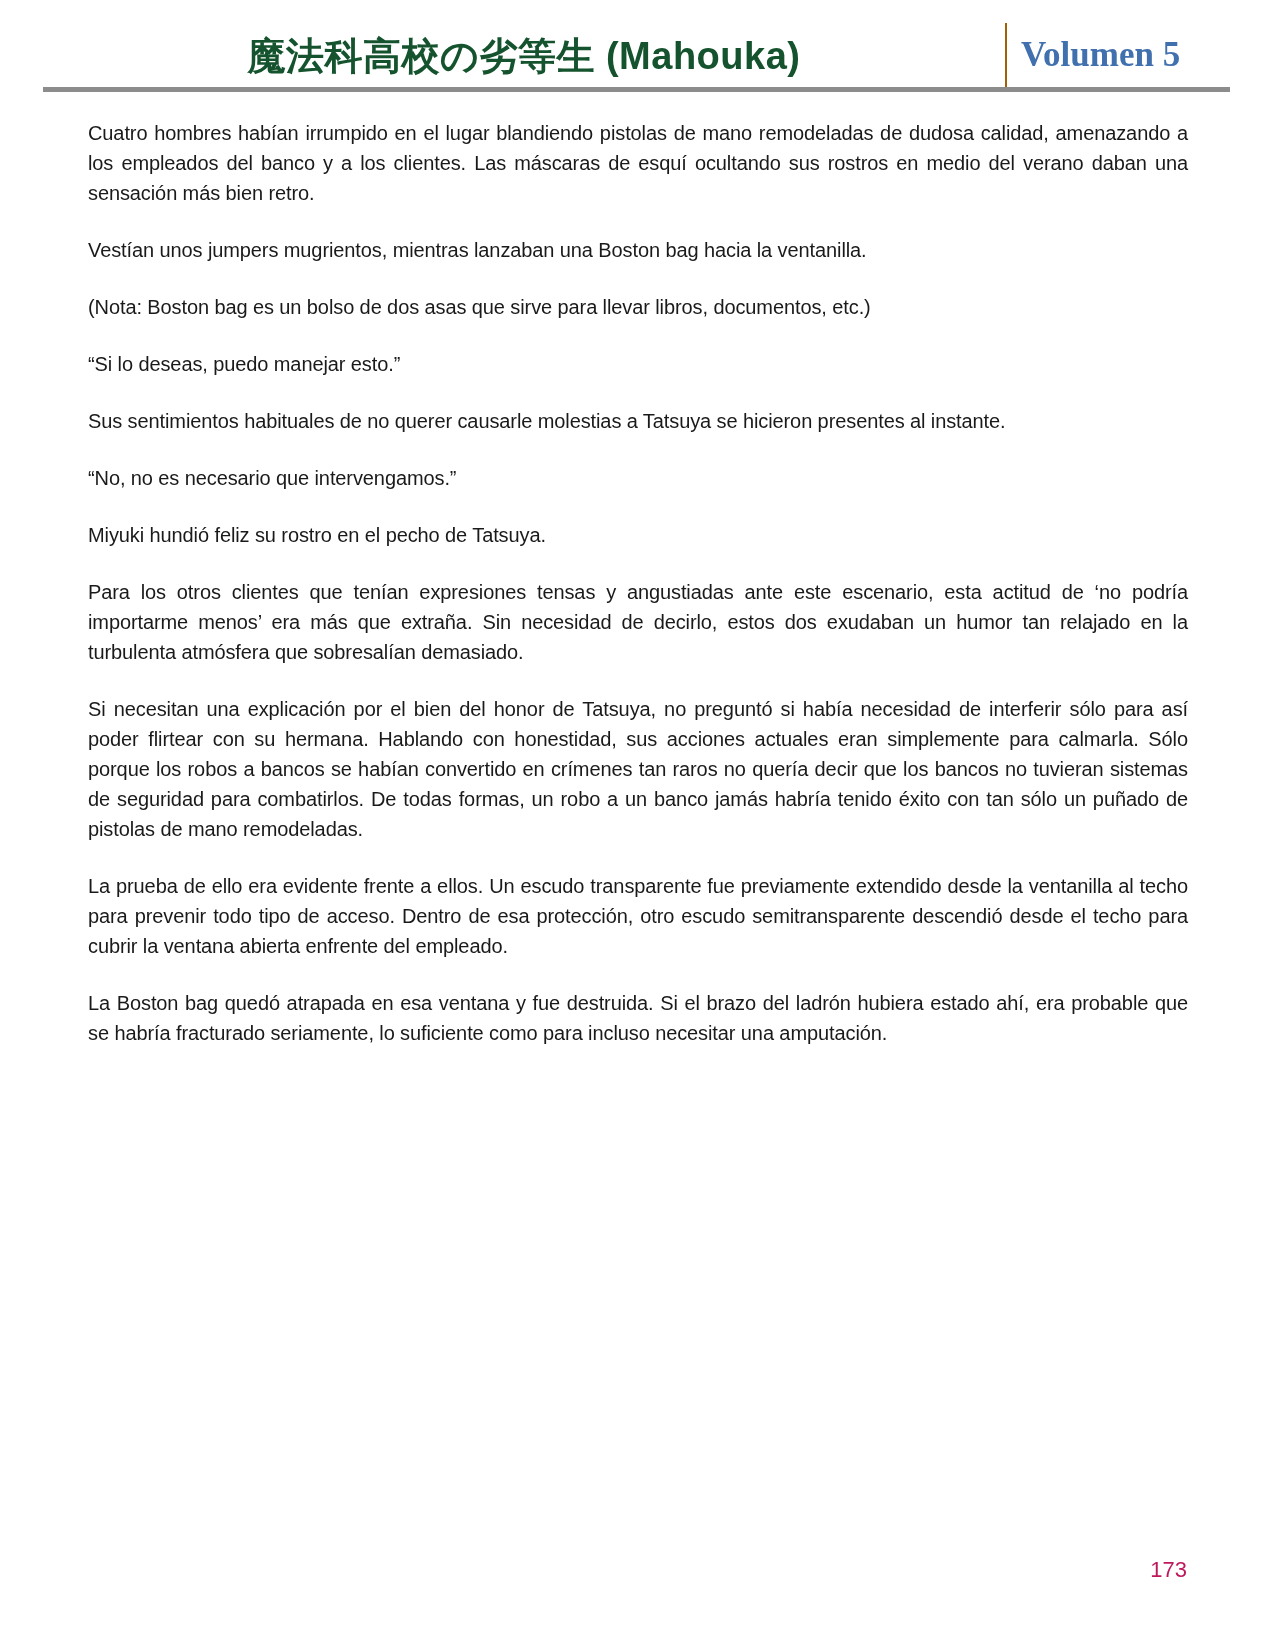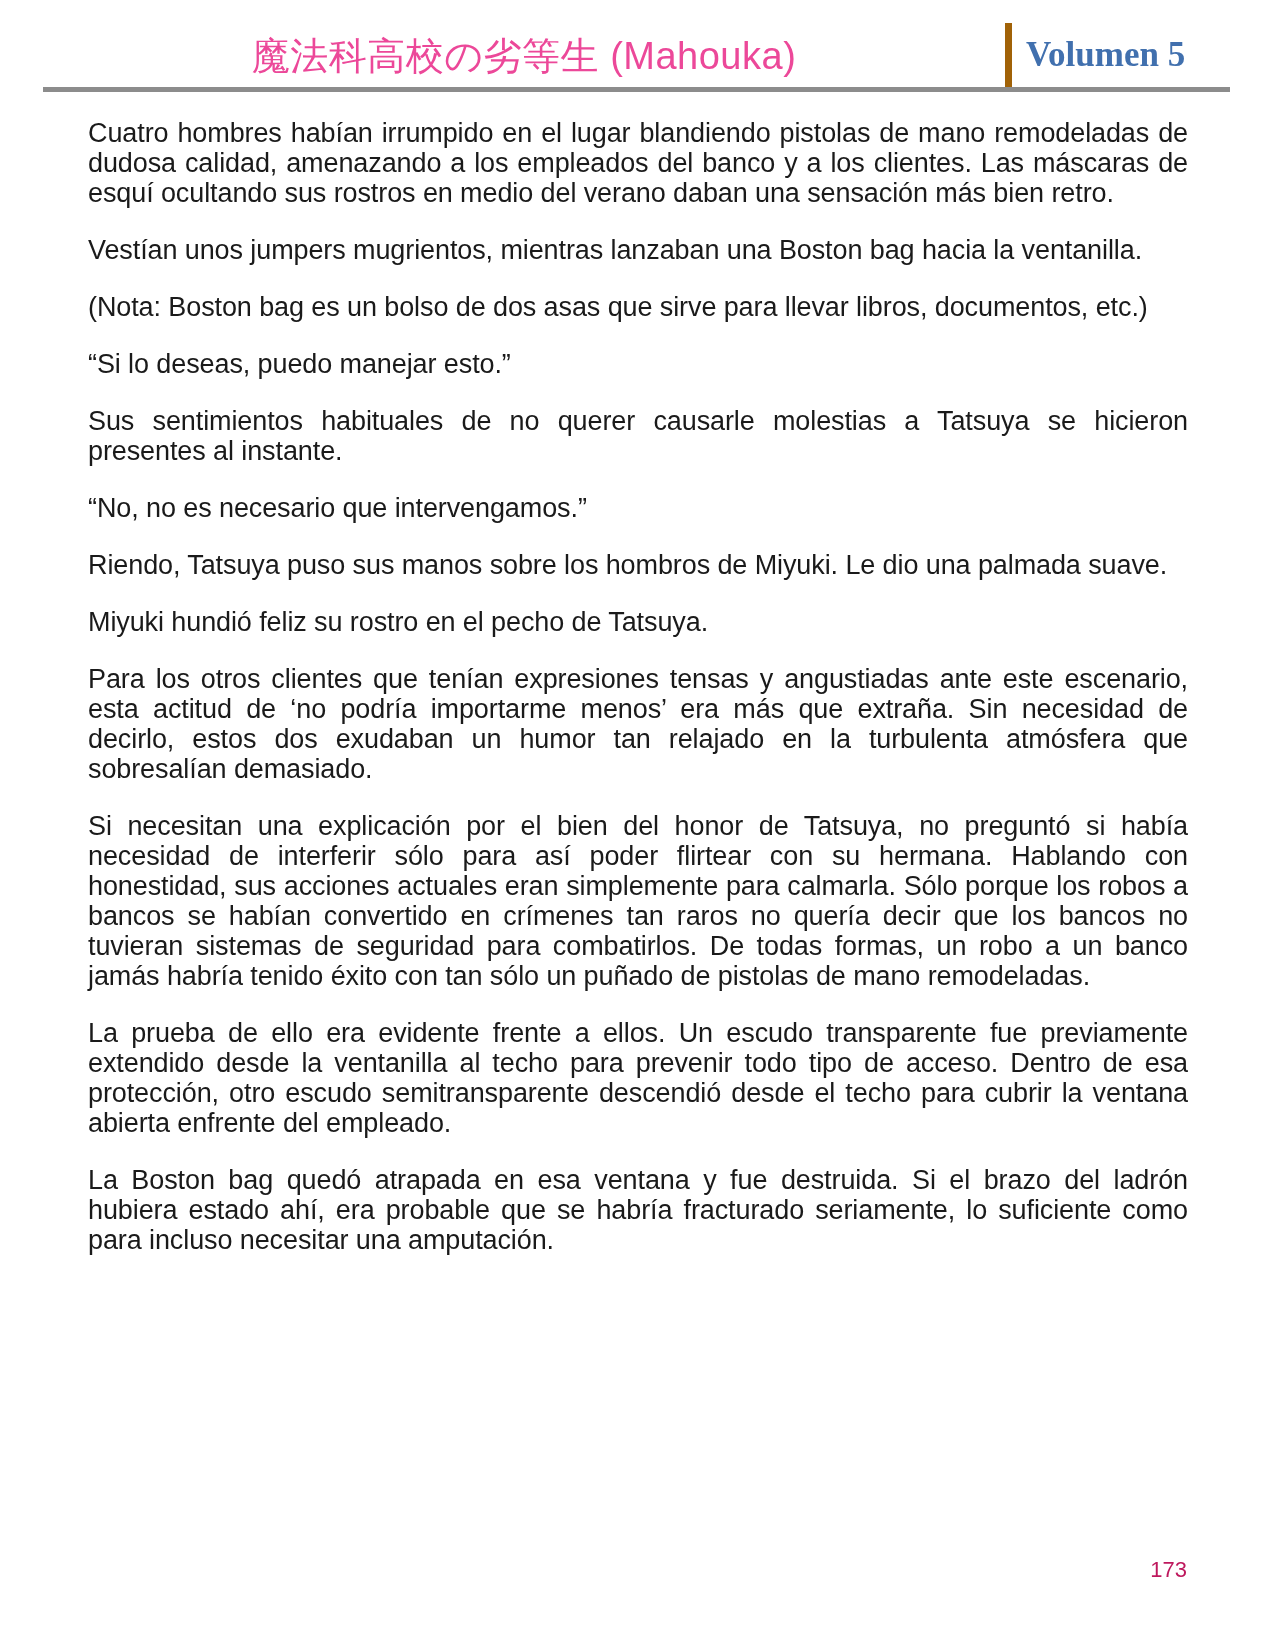--- a/index.html
+++ b/index.html
@@ -23,50 +23,50 @@
     display: flex;
     align-items: flex-end;
   }
   .header-left {
     flex: 1;
     text-align: center;
     padding-bottom: 5px;
   }
   .page-title {
     font-size: 38px;
-    font-weight: normal;
-    color: #ec4899;
+    font-weight: bold;
+    color: #14532d;
     letter-spacing: 0.5px;
     white-space: nowrap;
   }
   .header-right {
     width: 225px;
     height: 64px;
     box-sizing: border-box;
-    border-left: 7px solid #a16207;
+    border-left: 2px solid #a16207;
     display: flex;
     align-items: center;
     padding-left: 14px;
   }
   .volume-label {
     font-family: "Liberation Serif", serif;
     font-weight: bold;
     font-size: 35px;
     color: #4170ae;
     white-space: nowrap;
   }
   .content {
     position: absolute;
     left: 88px;
     top: 118px;
     width: 1100px;
   }
   .content p {
     margin: 0 0 27px 0;
-    font-size: 27px;
+    font-size: 20px;
     line-height: 30px;
     text-align: justify;
     letter-spacing: -0.1px;
     color: #1a1a1a;
   }
   .page-number {
     position: absolute;
     right: 88px;
     top: 1557px;
     font-size: 22px;
@@ -87,21 +87,20 @@
     </div>
   </div>
 
   <div class="content">
     <p>Cuatro hombres habían irrumpido en el lugar blandiendo pistolas de mano remodeladas de dudosa calidad, amenazando a los empleados del banco y a los clientes. Las máscaras de esquí ocultando sus rostros en medio del verano daban una sensación más bien retro.</p>
     <p>Vestían unos jumpers mugrientos, mientras lanzaban una Boston bag hacia la ventanilla.</p>
     <p>(Nota: Boston bag es un bolso de dos asas que sirve para llevar libros, documentos, etc.)</p>
     <p>“Si lo deseas, puedo manejar esto.”</p>
     <p>Sus sentimientos habituales de no querer causarle molestias a Tatsuya se hicieron presentes al instante.</p>
     <p>“No, no es necesario que intervengamos.”</p>
-    <p>Riendo, Tatsuya puso sus manos sobre los hombros de Miyuki. Le dio una palmada suave.</p>
     <p>Miyuki hundió feliz su rostro en el pecho de Tatsuya.</p>
     <p>Para los otros clientes que tenían expresiones tensas y angustiadas ante este escenario, esta actitud de ‘no podría importarme menos’ era más que extraña. Sin necesidad de decirlo, estos dos exudaban un humor tan relajado en la turbulenta atmósfera que sobresalían demasiado.</p>
     <p>Si necesitan una explicación por el bien del honor de Tatsuya, no preguntó si había necesidad de interferir sólo para así poder flirtear con su hermana. Hablando con honestidad, sus acciones actuales eran simplemente para calmarla. Sólo porque los robos a bancos se habían convertido en crímenes tan raros no quería decir que los bancos no tuvieran sistemas de seguridad para combatirlos. De todas formas, un robo a un banco jamás habría tenido éxito con tan sólo un puñado de pistolas de mano remodeladas.</p>
     <p>La prueba de ello era evidente frente a ellos. Un escudo transparente fue previamente extendido desde la ventanilla al techo para prevenir todo tipo de acceso. Dentro de esa protección, otro escudo semitransparente descendió desde el techo para cubrir la ventana abierta enfrente del empleado.</p>
     <p>La Boston bag quedó atrapada en esa ventana y fue destruida. Si el brazo del ladrón hubiera estado ahí, era probable que se habría fracturado seriamente, lo suficiente como para incluso necesitar una amputación.</p>
   </div>
 
   <div class="page-number">173</div>
 
 </div>

